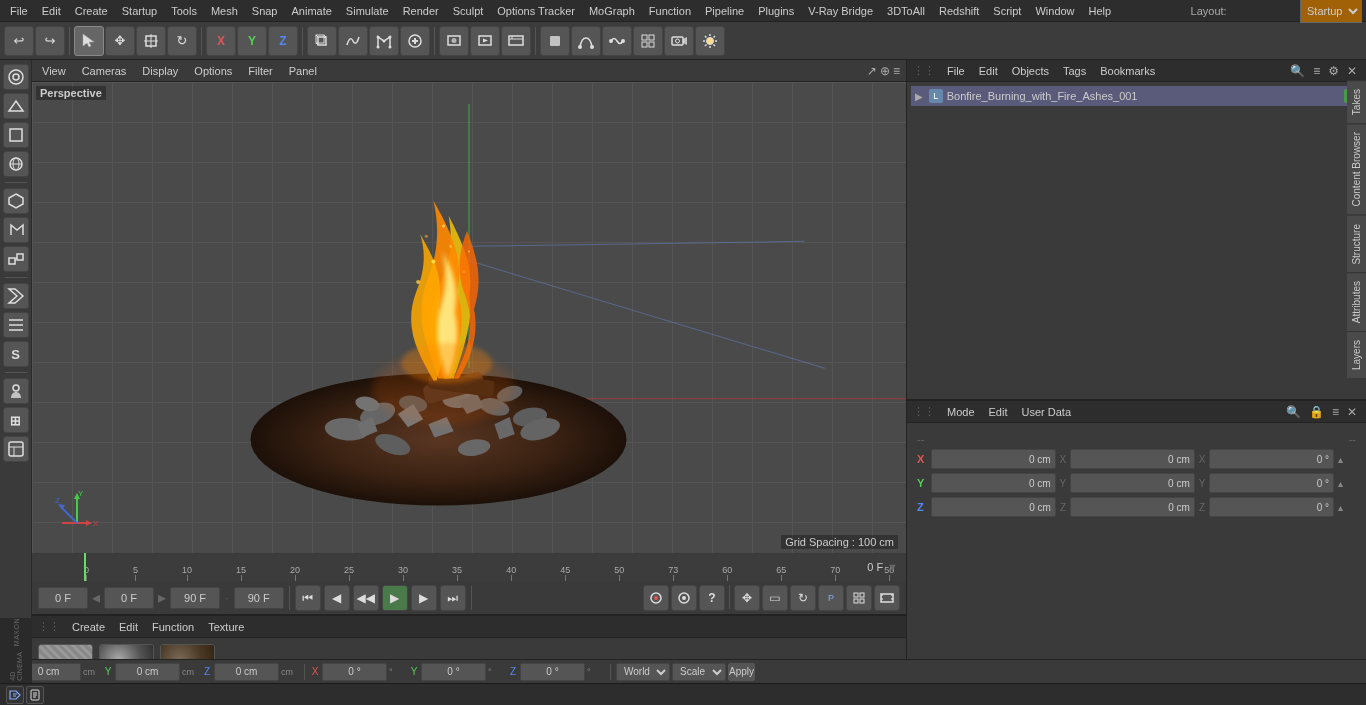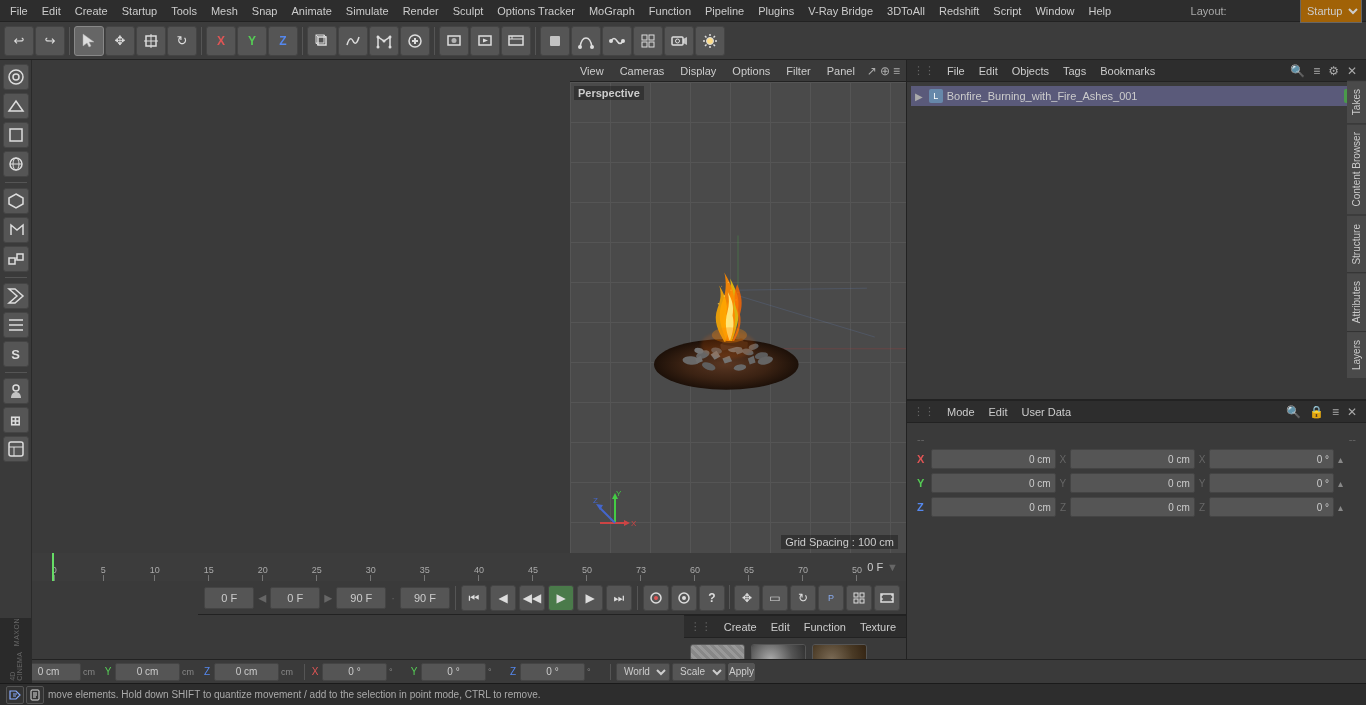--- a/index.html
+++ b/index.html
@@ -127,21 +127,21 @@
     .coord-row-full { display: flex; align-items: center; gap: 4px; margin-bottom: 4px; }
     .c-label { width: 10px; font-size: 11px; color: #ccc; font-weight: bold; }
     .c-field { flex: 1; height: 20px; background: #555; border: 1px solid #444; color: #ccc; font-size: 10px; text-align: right; padding-right: 4px; border-radius: 2px; display: flex; align-items: center; justify-content: flex-end; }
     .c-unit { width: 18px; font-size: 10px; color: #888; }
     .c-sep { font-size: 10px; color: #666; }
     .attr-row-dashes { display: flex; gap: 4px; margin-bottom: 4px; }
     .attr-dash { color: #666; font-size: 11px; }
 
     
     #main-content-row { display: flex; flex: 1; overflow: hidden; }
-    #viewport-and-timeline { display: flex; flex-direction: column; flex: 1; overflow: hidden; align-items: flex-end; }
+    #viewport-and-timeline { display: flex; flex-direction: column; flex: 1; overflow: hidden; }
 
     
     #bonfire-svg { position: absolute; inset: 0; width: 100%; height: 100%; }
   </style>
 </head>
 <body>
 
 <div id="menu-bar">
   <span class="menu-item">File</span>
   <span class="menu-item">Edit</span>
@@ -821,20 +821,19 @@
       </div>
       <div style="width:18px; height:18px; background:#333; border:1px solid #555; border-radius:2px; display:flex; align-items:center; justify-content:center; cursor:pointer;">
         <svg width="12" height="12" viewBox="0 0 12 12">
             <rect x="2" y="1" width="8" height="10" rx="1" fill="none" stroke="#ddd" stroke-width="1"></rect>
             <line x1="4" y1="4" x2="8" y2="4" stroke="#ddd" stroke-width="1"></line>
             <line x1="4" y1="6" x2="8" y2="6" stroke="#ddd" stroke-width="1"></line>
             <line x1="4" y1="8" x2="7" y2="8" stroke="#ddd" stroke-width="1"></line>
           </svg>
       </div>
     </div>
-    <span class="status-text">move elements. Hold down SHIFT to quantize movement / add to the selection in point mode, CTRL to remove.</span>
   </div>
 </div>
 
 <div id="branding" style="position:fixed; bottom:22px; left:0; width:32px; height:65px; background:#2a2a2a; display:flex; flex-direction:column; align-items:center; justify-content:flex-end; padding-bottom:2px; z-index:50;">
   <span style="writing-mode:vertical-lr; transform:rotate(180deg); font-size:7px; color:#666; letter-spacing:0.5px;">MAXON</span>
   <span style="writing-mode:vertical-lr; transform:rotate(180deg); font-size:7px; color:#666; letter-spacing:0.3px;">CINEMA 4D</span>
 </div>
 
 </body></html>

